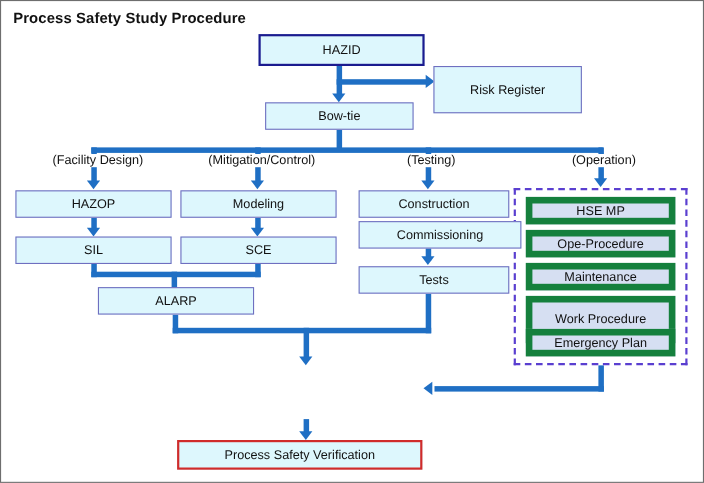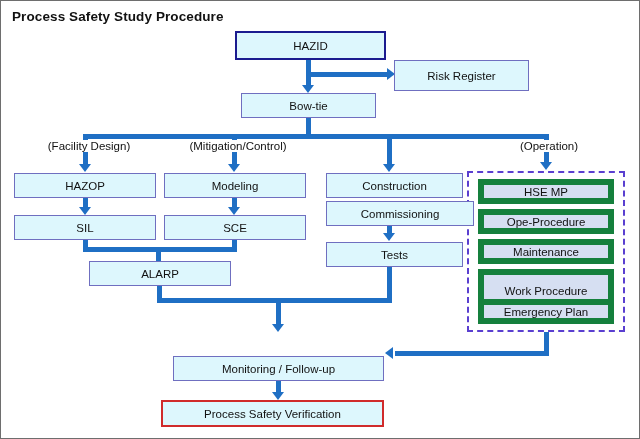--- a/index.html
+++ b/index.html
@@ -120,21 +120,21 @@
   <div id="title">Process Safety Study Procedure</div>
 
   <div class="node hazid" style="left:234px; top:30px; width:151px; height:29px;">HAZID</div>
 
   <div class="ln" style="left:305px; top:59px; width:5px; height:27px;"></div>
   <div class="arrow-down" style="left:301px; top:84px;"></div>
 
   <div class="ln" style="left:305px; top:71px; width:83px; height:5px;"></div>
   <div class="arrow-right" style="left:386px; top:67px;"></div>
 
-  <div class="node" style="left:393px; top:59px; width:135px; height:31px;">Risk Register</div>
+  <div class="node" style="left:393px; top:59px; width:135px; height:43px;">Risk Register</div>
 
   <div class="node" style="left:240px; top:92px; width:135px; height:25px;">Bow-tie</div>
 
   <div class="ln" style="left:305px; top:117px; width:5px; height:20px;"></div>
 
   <div class="ln" style="left:82px; top:133px; width:465px; height:5px;"></div>
 
   <div class="ln" style="left:82px; top:133px; width:5px; height:32px;"></div>
   <div class="arrow-down" style="left:78px; top:163px;"></div>
 
@@ -142,20 +142,21 @@
   <div class="arrow-down" style="left:227px; top:163px;"></div>
 
   <div class="ln" style="left:386px; top:133px; width:5px; height:32px;"></div>
   <div class="arrow-down" style="left:382px; top:163px;"></div>
 
   <div class="ln" style="left:543px; top:133px; width:5px; height:30px;"></div>
   <div class="arrow-down" style="left:539px; top:161px;"></div>
 
   <div class="branch-label" style="left:25px; top:139px; width:120px;">(Facility Design)</div>
   <div class="branch-label" style="left:165px; top:139px; width:138px;">(Mitigation/Control)</div>
+  <div class="branch-label" style="left:340px; top:139px; width:96px;">(Testing)</div>
   <div class="branch-label" style="left:495px; top:139px; width:100px;">(Operation)</div>
 
   <div class="node" style="left:13px; top:172px; width:142px; height:25px;">HAZOP</div>
   <div class="ln" style="left:82px; top:197px; width:5px; height:12px;"></div>
   <div class="arrow-down" style="left:78px; top:206px;"></div>
   <div class="node" style="left:13px; top:214px; width:142px; height:25px;">SIL</div>
 
   <div class="node" style="left:163px; top:172px; width:142px; height:25px;">Modeling</div>
   <div class="ln" style="left:231px; top:197px; width:5px; height:12px;"></div>
   <div class="arrow-down" style="left:227px; top:206px;"></div>
@@ -186,20 +187,19 @@
   <div class="node ops" style="left:477px; top:178px; width:136px; height:25px;">HSE MP</div>
   <div class="node ops" style="left:477px; top:208px; width:136px; height:25px;">Ope-Procedure</div>
   <div class="node ops" style="left:477px; top:238px; width:136px; height:25px;">Maintenance</div>
   <div class="node ops" style="left:477px; top:268px; width:136px; height:43px;">Work Procedure</div>
   <div class="node ops" style="left:477px; top:298px; width:136px; height:25px;">Emergency Plan</div>
 
   <div class="ln" style="left:543px; top:331px; width:5px; height:24px;"></div>
   <div class="ln" style="left:394px; top:350px; width:154px; height:5px;"></div>
   <div class="arrow-left" style="left:384px; top:346px;"></div>
 
-  <div class="node" style="left:172px; top:355px; width:211px; height:25px;">Monitoring / Follow-up</div>
 
   <div class="ln" style="left:275px; top:380px; width:5px; height:14px;"></div>
   <div class="arrow-down" style="left:271px; top:391px;"></div>
 
   <div class="node verify" style="left:160px; top:399px; width:223px; height:27px;">Process Safety Verification</div>
 
 </div>
 
 </body></html>

